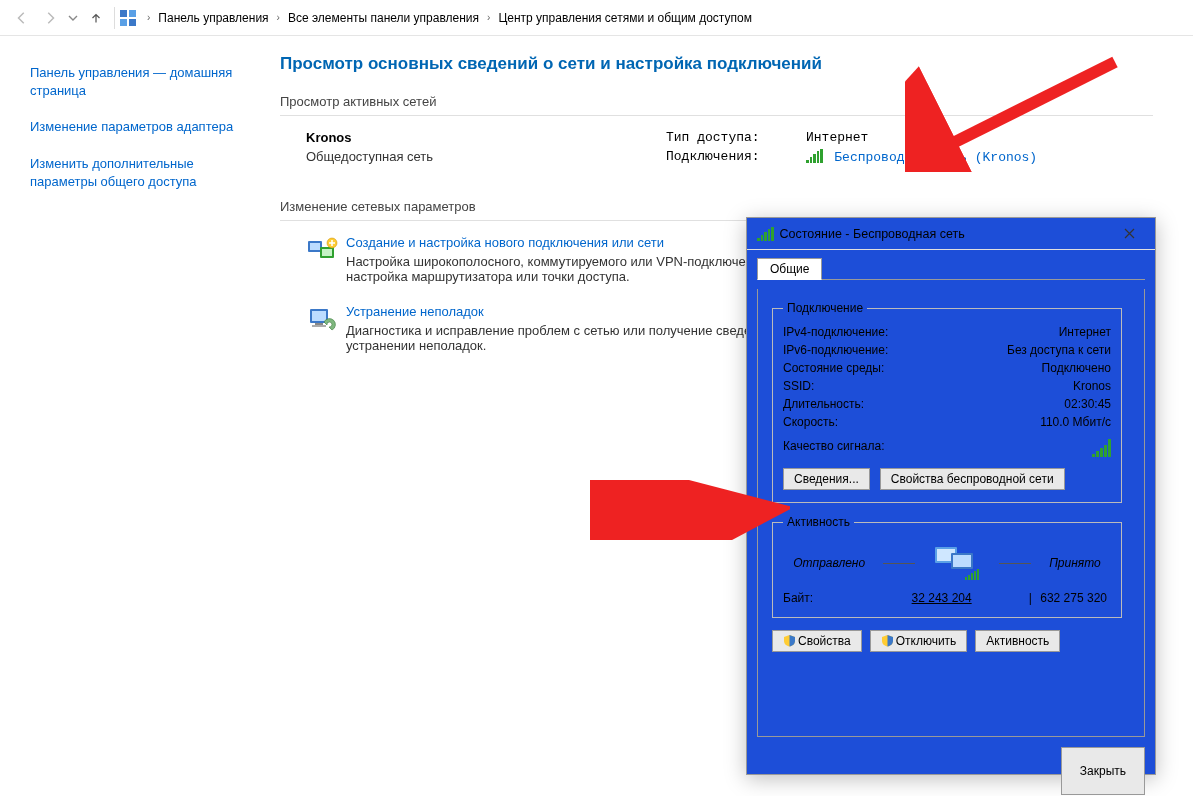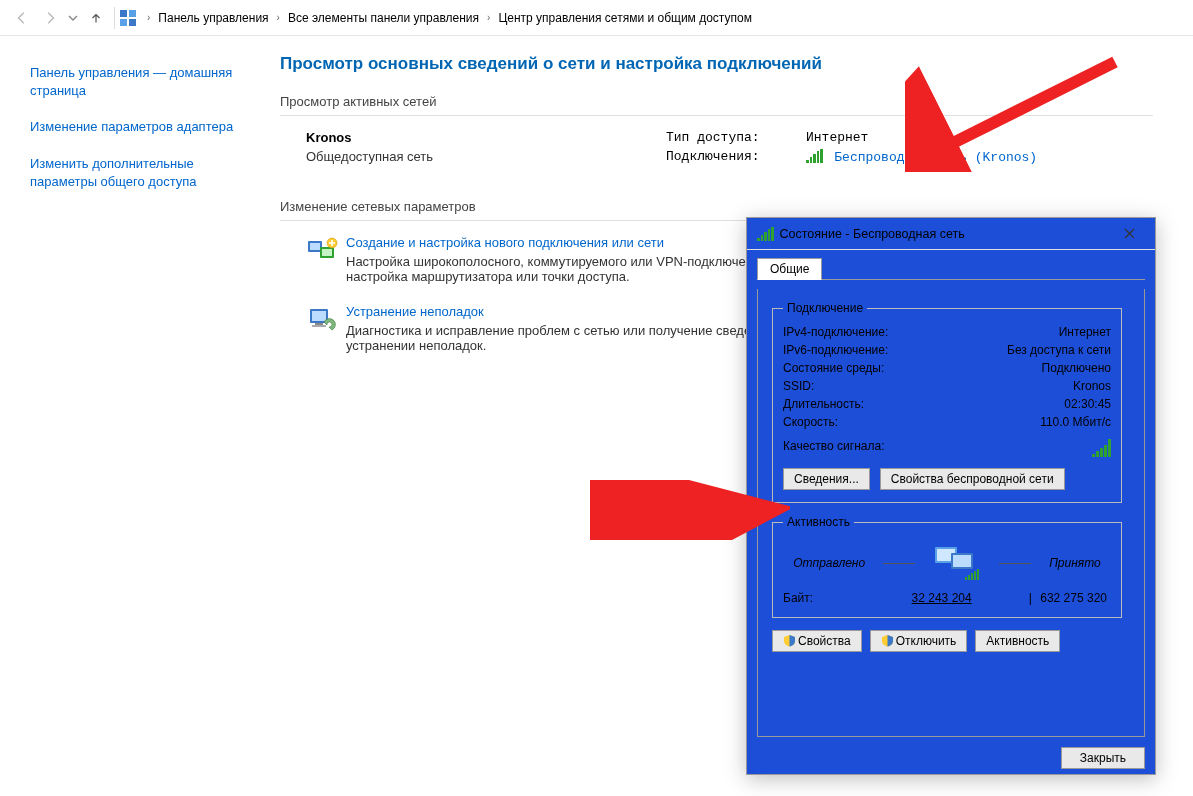--- a/index.html
+++ b/index.html
@@ -503,21 +503,21 @@
               <path d="M6.5 1 L12 3 V7 C12 10 9.5 12 6.5 12.5 C3.5 12 1 10 1 7 V3 Z" fill="#ffcc33"></path>
               <path d="M6.5 1 L12 3 V7 C12 10 9.5 12 6.5 12.5 V1 Z" fill="#3b78c8"></path>
             </svg>
         </span><span>Отключить</span>
       </button>
       <button class="dlg-btn">Активность</button>
     </div>
   </div>
 
   <div class="dlg-close-row">
-    <button class="dlg-btn" style="padding:3px 18px">Закрыть</button>
+    <button class="dlg-btn" style="padding:16px 18px">Закрыть</button>
   </div>
 </div>
 
 <svg class="arrow" style="left:905px; top:52px; width:220px; height:120px;" viewBox="0 0 220 120">
   <defs>
     <marker id="ah1" markerWidth="18" markerHeight="14" refX="2" refY="7" orient="auto">
       <polygon points="0,0 18,7 0,14" fill="#ee2222"></polygon>
     </marker>
   </defs>
   <line x1="210" y1="10" x2="30" y2="100" stroke="#ee2222" stroke-width="12" marker-end="url(#ah1)"></line>

